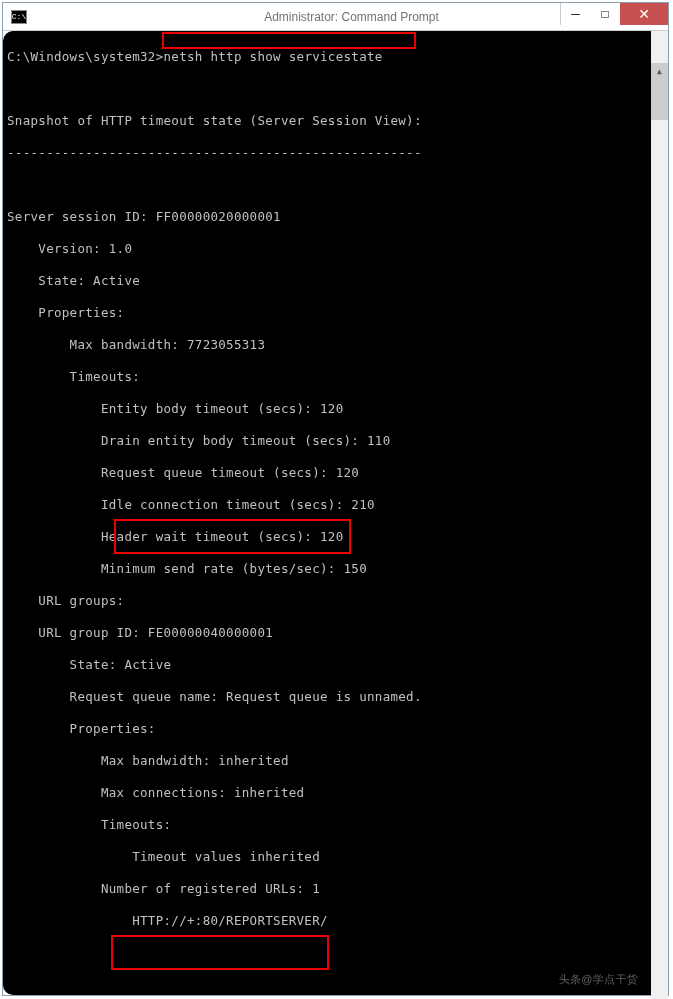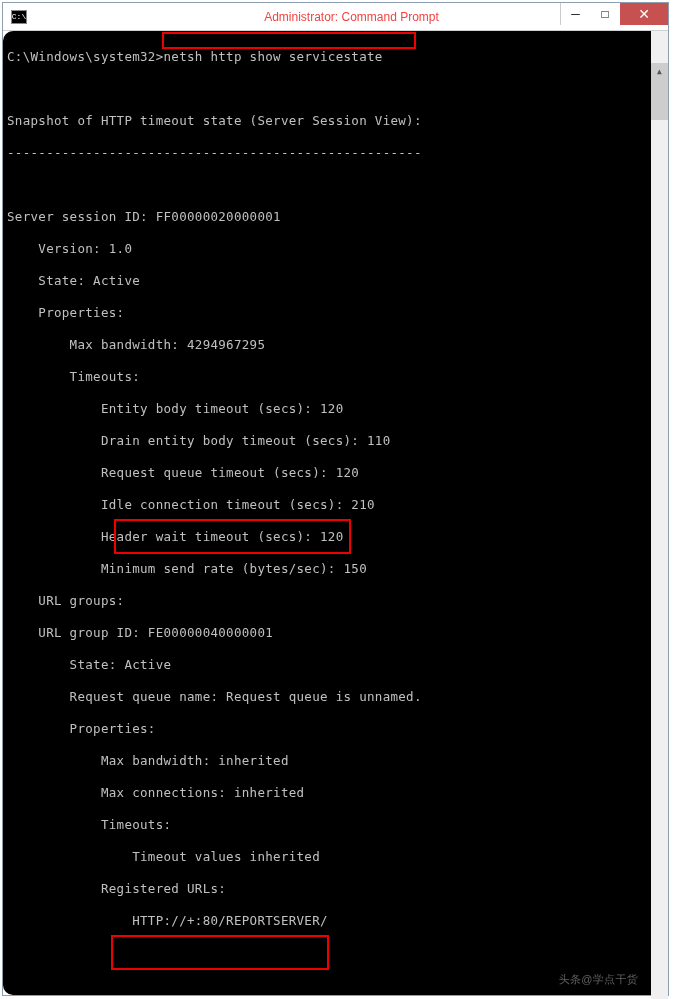--- a/index.html
+++ b/index.html
@@ -30,21 +30,21 @@
     margin: 0 8px;
     border: 1px solid #888;
     display: flex; align-items: center; justify-content: center;
     font-size: 8px; color: #fff;
   }
   .title-text {
     flex: 1;
     text-align: center;
     font-family: 'Segoe UI', sans-serif;
     font-size: 12px;
-    color: #ef4444;
+    color: #737373;
   }
   .window-controls {
     display: flex;
     height: 22px;
     position: absolute;
     right: 0; top: 0;
   }
   .win-btn {
     width: 30px;
     display: flex; align-items: center; justify-content: center;
@@ -126,38 +126,38 @@
   <div class="terminal">
 <span class="ln"><span>C:\Windows\system32&gt;</span><span>netsh http show servicestate</span></span>
 <span class="ln"></span>
 <span class="ln">Snapshot of HTTP timeout state (Server Session View):</span>
 <span class="ln">-----------------------------------------------------</span>
 <span class="ln"></span>
 <span class="ln">Server session ID: FF00000020000001</span>
 <span class="ln">    Version: 1.0</span>
 <span class="ln">    State: Active</span>
 <span class="ln">    Properties:</span>
-<span class="ln">        Max bandwidth: 4294967295</span>
+<span class="ln">        Max bandwidth: 7723055313</span>
 <span class="ln">        Timeouts:</span>
 <span class="ln">            Entity body timeout (secs): 120</span>
 <span class="ln">            Drain entity body timeout (secs): 110</span>
 <span class="ln">            Request queue timeout (secs): 120</span>
 <span class="ln">            Idle connection timeout (secs): 210</span>
 <span class="ln">            Header wait timeout (secs): 120</span>
 <span class="ln">            Minimum send rate (bytes/sec): 150</span>
 <span class="ln">    URL groups:</span>
 <span class="ln">    URL group ID: FE00000040000001</span>
 <span class="ln">        State: Active</span>
 <span class="ln">        Request queue name: Request queue is unnamed.</span>
 <span class="ln">        Properties:</span>
 <span class="ln">            Max bandwidth: inherited</span>
 <span class="ln">            Max connections: inherited</span>
 <span class="ln">            Timeouts:</span>
 <span class="ln">                Timeout values inherited</span>
-<span class="ln">            Registered URLs:</span>
+<span class="ln">            Number of registered URLs: 1</span>
 <span class="ln">                HTTP://+:80/REPORTSERVER/</span>
 <span class="ln"></span>
 
 
 
 
 
 
 
 

